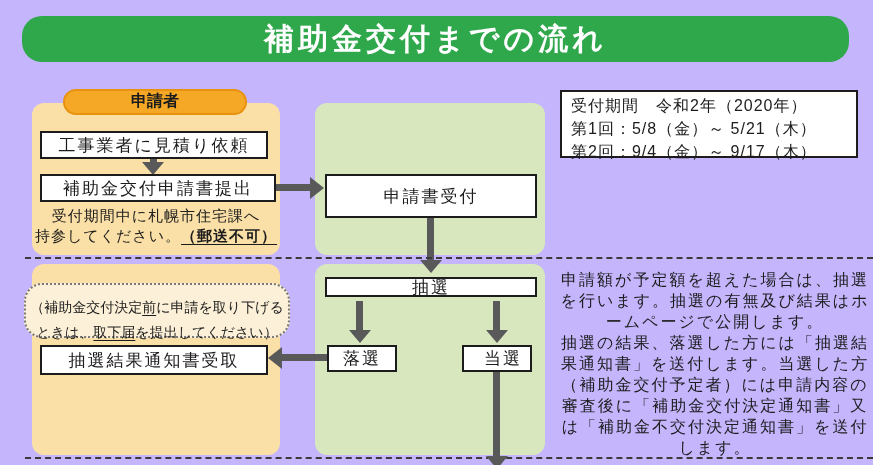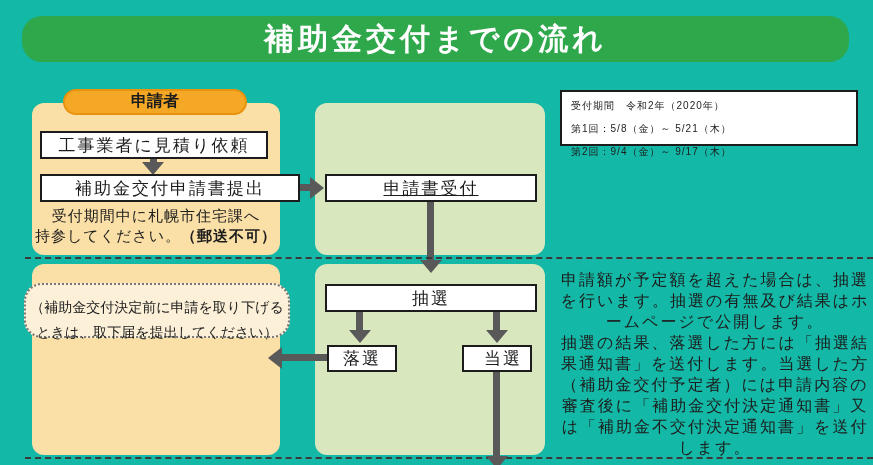--- a/index.html
+++ b/index.html
@@ -3,44 +3,44 @@
 <meta charset="utf-8">
 <style>
   :root{
     --header_green:#2FA74B; --orange_label:#F5A826; --orange_border:#E8920E;
     --orange_panel:#FADFA6; --green_label:#A9D168; --green_border:#33A04D;
     --green_panel:#D8E7BD; --arrow:#595959; --ink:#1C1C1C; --dash:#3A3A3A;
     --note_bg:#FCF0D8;
   }
   *{margin:0;padding:0;box-sizing:border-box;}
   body{font-family:"Liberation Sans","DejaVu Sans",sans-serif;background:#fff;}
-  .canvas{position:relative;width:873px;height:465px;background:#14b8a6;overflow:hidden;color:var(--ink);}
+  .canvas{position:relative;width:873px;height:465px;background:#c4b5fd;overflow:hidden;color:var(--ink);}
   .header{position:absolute;left:22px;top:16px;width:827px;height:46px;background:var(--header_green);
     border-radius:20px;color:#fff;font-size:30px;font-weight:bold;text-align:center;line-height:46px;letter-spacing:4px;}
   .panel{position:absolute;border-radius:12px;}
   .panel.orange{background:var(--orange_panel);}
   .panel.green{background:var(--green_panel);}
   .col-label{position:absolute;border-radius:14px;text-align:center;font-weight:bold;font-size:16px;z-index:3;}
   .col-label.ap{background:var(--orange_label);border:2px solid var(--orange_border);font-family:Liberation Mono, monospace;}
   .col-label.ci{background:var(--green_label);border:2px solid var(--green_border);}
   .fbox{position:absolute;background:#fff;border:2px solid var(--ink);display:flex;align-items:center;
     justify-content:center;font-size:17px;letter-spacing:2px;z-index:2;}
   .shaft{position:absolute;background:var(--arrow);z-index:1;}
   .head{position:absolute;width:0;height:0;z-index:1;}
   .head.down{border-left:11px solid transparent;border-right:11px solid transparent;border-top:13px solid var(--arrow);}
   .head.right{border-top:11px solid transparent;border-bottom:11px solid transparent;border-left:14px solid var(--arrow);}
   .head.left{border-top:11px solid transparent;border-bottom:11px solid transparent;border-right:14px solid var(--arrow);}
   .dashline{position:absolute;left:25px;width:848px;height:0;border-top:2px dashed var(--dash);z-index:4;}
   .smallnote{position:absolute;left:34px;top:206px;width:244px;text-align:center;font-size:15px;line-height:20px;letter-spacing:1px;z-index:2;}
-  .u{text-underline-offset:3px;text-align:right;}
+  .u{text-decoration:underline;text-underline-offset:3px;text-align:right;}
   .b{font-weight:bold;}
   .dotted-note{position:absolute;left:24px;top:283px;width:266px;height:55px;border:2px dotted #777;
     border-radius:18px;background:var(--note_bg);text-align:center;font-size:14px;line-height:25px;padding-top:10px;z-index:2;}
-  .infobox{position:absolute;left:560px;top:90px;width:298px;height:56px;border:2px solid var(--ink);
-    background:#fff;font-size:10px;line-height:23px;padding:2px 9px;letter-spacing:1px;}
+  .infobox{position:absolute;left:560px;top:90px;width:298px;height:68px;border:2px solid var(--ink);
+    background:#fff;font-size:16px;line-height:23px;padding:2px 9px;letter-spacing:1px;}
   .para{position:absolute;width:310px;font-size:16px;line-height:21px;letter-spacing:2px;text-align:left;}
 </style>
 </head>
 <body>
 
 <div class="canvas">
 
   <div class="header">補助金交付までの流れ</div>
 
   <div class="panel orange" style="left:32px;top:103px;width:248px;height:152px;"></div>
@@ -51,42 +51,43 @@
   <div class="dashline" style="top:257px;"></div>
   <div class="dashline" style="top:457px;"></div>
 
   <div class="col-label ap" style="left:63px;top:89px;width:184px;height:26px;line-height:22px;">申請者</div>
 
   <div class="fbox" style="left:40px;top:122px;width:228px;height:28px;margin-top:9px;">工事業者に見積り依頼</div>
 
   <div class="shaft" style="left:150px;top:150px;width:7px;height:14px;"></div>
   <div class="head down" style="left:142px;top:162px;"></div>
 
-  <div class="fbox" style="left:40px;top:174px;width:260px;height:28px;">補助金交付申請書提出</div>
+  <div class="fbox" style="left:40px;top:174px;width:236px;height:28px;">補助金交付申請書提出</div>
 
   <div class="smallnote">
     <span>受付期間中に札幌市住宅課へ</span><br>
     <span>持参してください。</span><span class="u b">（郵送不可）</span>
   </div>
 
   <div class="dotted-note">
     <span>（補助金交付決定</span><span class="u">前</span><span>に申請を取り下げる</span><br>
     <span>ときは、</span><span class="u">取下届</span><span>を提出してください）</span>
   </div>
 
+  <div class="fbox" style="left:40px;top:345px;width:228px;height:30px;">抽選結果通知書受取</div>
 
   <div class="shaft" style="left:268px;top:184px;width:45px;height:7px;"></div>
   <div class="head right" style="left:310px;top:177px;"></div>
 
-  <div class="fbox" style="left:325px;top:174px;width:212px;height:28px;text-decoration:underline;">申請書受付</div>
+  <div class="fbox" style="left:325px;top:174px;width:212px;height:44px;">申請書受付</div>
 
   <div class="shaft" style="left:427px;top:202px;width:7px;height:59px;"></div>
   <div class="head down" style="left:420px;top:260px;z-index:5;"></div>
 
-  <div class="fbox" style="left:325px;top:284px;width:212px;height:28px;">抽選</div>
+  <div class="fbox" style="left:325px;top:277px;width:212px;height:20px;">抽選</div>
 
   <div class="shaft" style="left:356px;top:301px;width:7px;height:31px;"></div>
   <div class="head down" style="left:349px;top:330px;"></div>
   <div class="shaft" style="left:493px;top:301px;width:7px;height:31px;"></div>
   <div class="head down" style="left:486px;top:330px;"></div>
 
   <div class="fbox" style="left:327px;top:345px;width:70px;height:27px;">落選</div>
   <div class="fbox" style="left:462px;top:345px;width:70px;height:27px;padding-left:12px;">当選</div>
 
   <div class="shaft" style="left:281px;top:354px;width:47px;height:7px;"></div>

